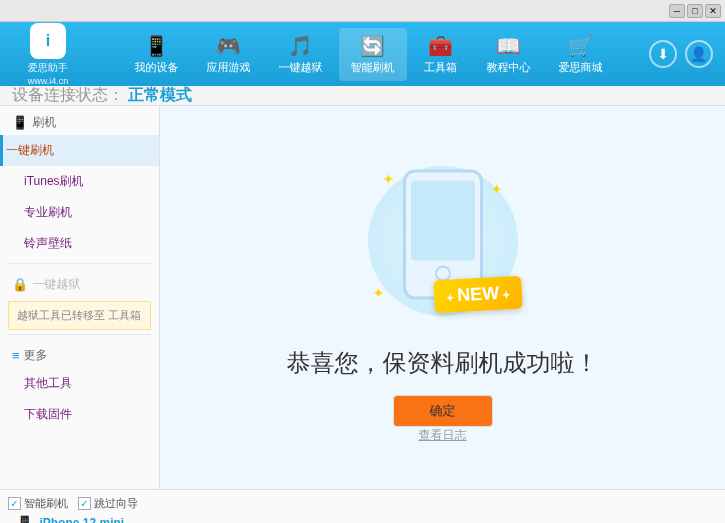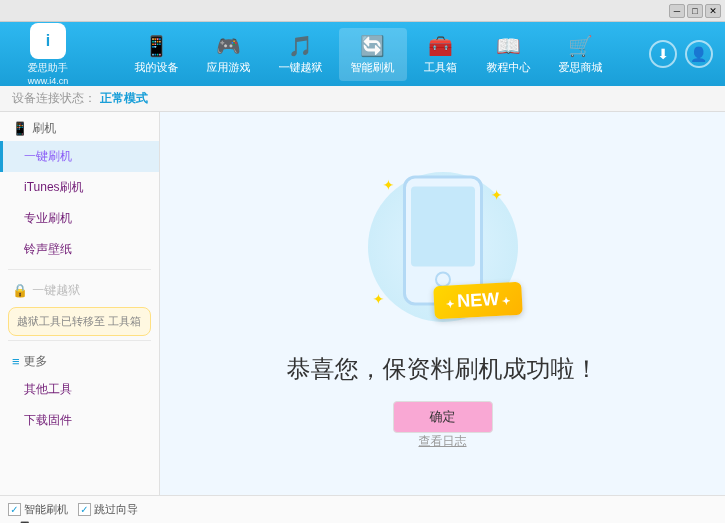--- a/index.html
+++ b/index.html
@@ -87,27 +87,27 @@
     }
 
     
     .main-layout {
       display: flex;
       height: calc(523px - 22px - 64px - 26px - 28px);
     }
 
     
     .status-bar {
-      height: 26px;
+      height: 20px;
       background: #f5f5f5;
       border-bottom: 1px solid #ddd;
       display: flex;
       align-items: center;
       padding: 0 12px;
-      font-size: 12px;
+      font-size: 16px;
       color: #666;
     }
     .status-label { color: #999; }
     .status-value { color: #1a9fd8; font-weight: bold; margin-left: 4px; }
 
     
     .sidebar {
       width: 160px;
       background: #fafafa;
       border-right: 1px solid #e0e0e0;
@@ -122,30 +122,30 @@
     }
     .sidebar-section-icon { margin-right: 4px; color: #1a9fd8; font-size: 13px; }
     .sidebar-item {
       padding: 7px 12px 7px 24px;
       cursor: pointer;
       color: #701a75;
       font-size: 12px;
     }
     .sidebar-item.active {
       background: #e0f0fa;
-      color: #8b5cf6;
+      color: #c2410c;
       border-left: 3px solid #1a9fd8;
-      padding-left: 21px;
+      padding-left: 3px;
     }
 
     .sidebar-notice {
       margin: 4px 8px;
       background: #fff8e1;
       border: 1px solid #ffe082;
-      border-radius: 8px;
+      border-radius: 1px;
       padding: 6px 8px;
       font-size: 11px;
       color: #888;
       line-height: 1.4;
     }
 
     .sidebar-divider {
       height: 1px;
       background: #e8e8e8;
       margin: 4px 8px;
@@ -243,21 +243,21 @@
     .success-title {
       font-size: 24px;
       color: #333;
       margin-bottom: 16px;
       font-weight: normal;
     }
 
     .confirm-btn {
       width: 100px;
       height: 32px;
-      background: #f9a8d4;
+      background: #f97316;
       border: 1px solid #ddd;
       border-radius: 4px;
       cursor: pointer;
       font-size: 13px;
       color: #333;
       margin-bottom: 0;
     }
 
     .secondary-link {
       font-size: 12px;

